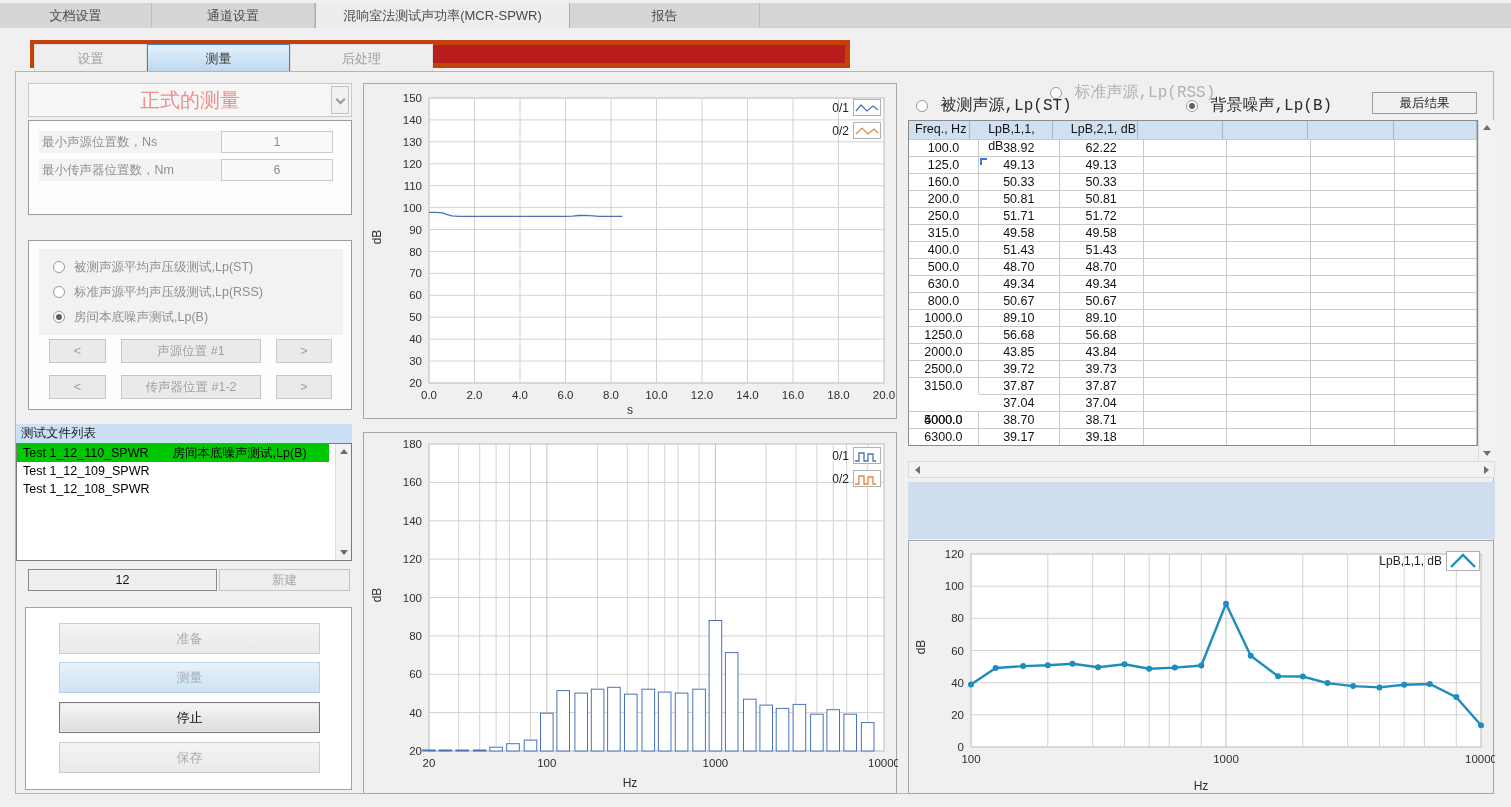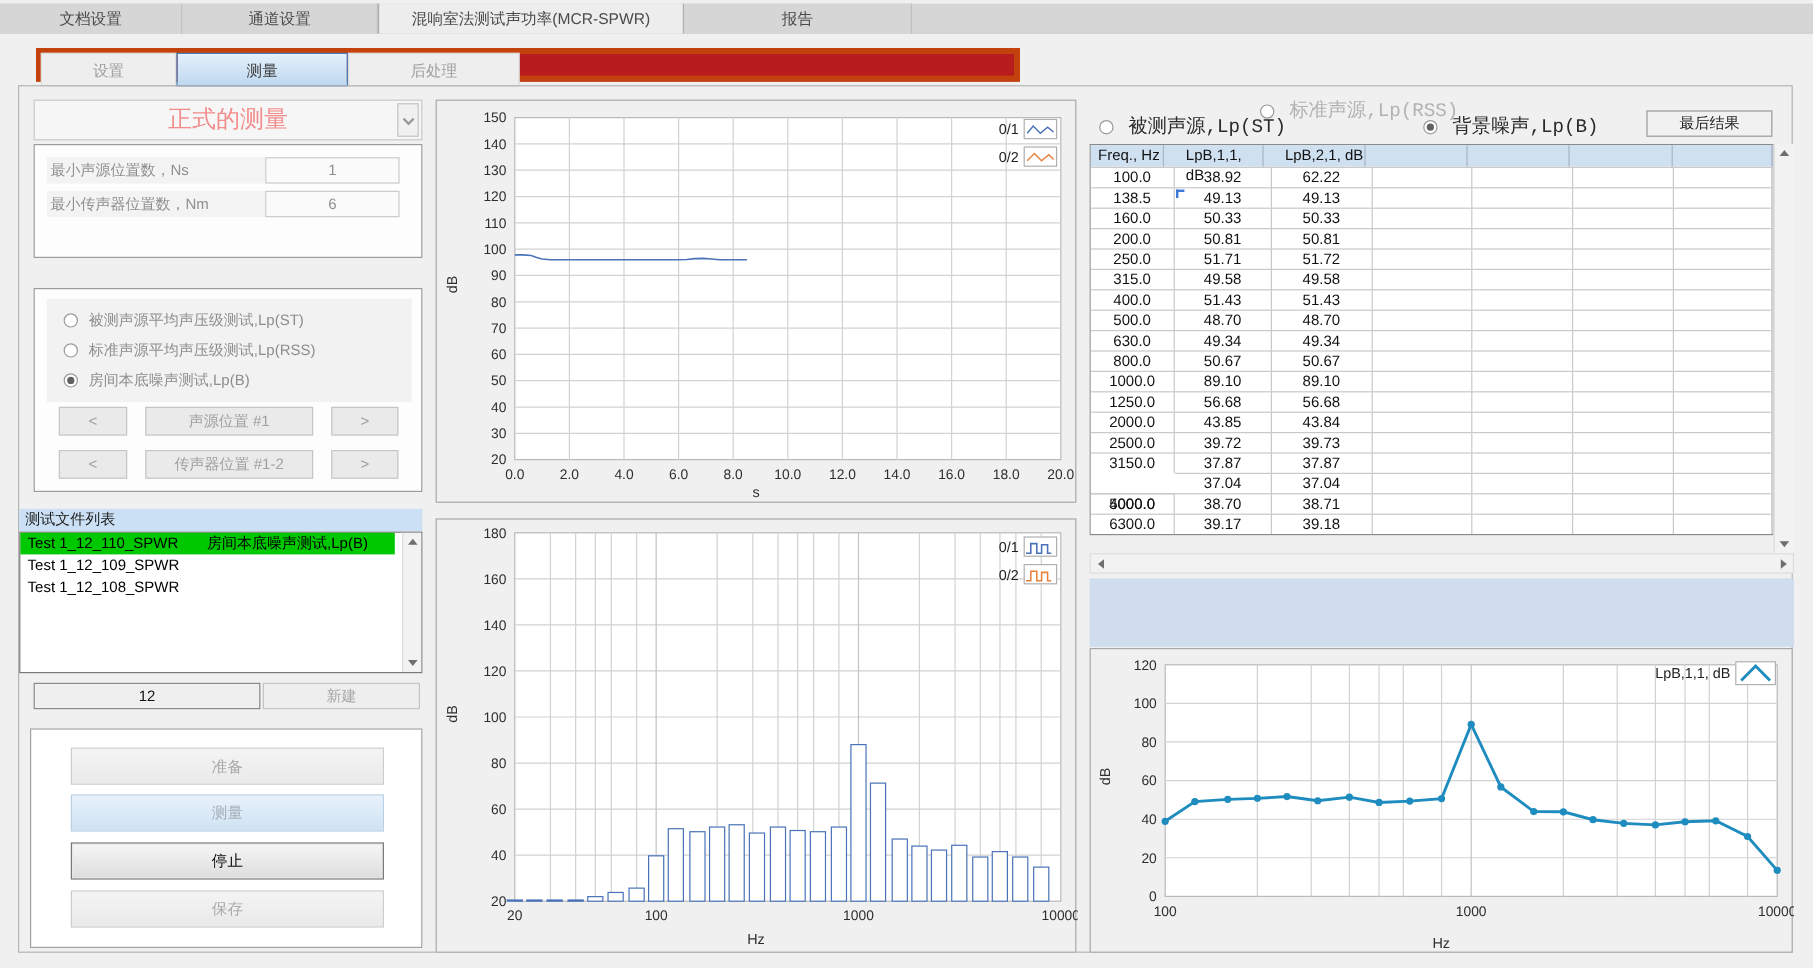--- a/index.html
+++ b/index.html
@@ -348,21 +348,21 @@
         <div class="trow">
           <div class="td" style="width: 70px;">100.0</div>
           <div class="td" style="width: 81px;">38.92</div>
           <div class="td" style="width: 84px;">62.22</div>
           <div class="td" style="width: 84px;"></div>
           <div class="td" style="width: 84px;"></div>
           <div class="td" style="width: 84px;"></div>
           <div class="td" style="width: 82px;"></div>
         </div>
         <div class="trow">
-          <div class="td" style="width: 70px;">138.5</div>
+          <div class="td" style="width: 70px;">125.0</div>
           <div class="td selc" style="width: 81px;">49.13</div>
           <div class="td" style="width: 84px;">49.13</div>
           <div class="td" style="width: 84px;"></div>
           <div class="td" style="width: 84px;"></div>
           <div class="td" style="width: 84px;"></div>
           <div class="td" style="width: 82px;"></div>
         </div>
         <div class="trow">
           <div class="td" style="width: 70px;">160.0</div>
           <div class="td" style="width: 81px;">50.33</div>

